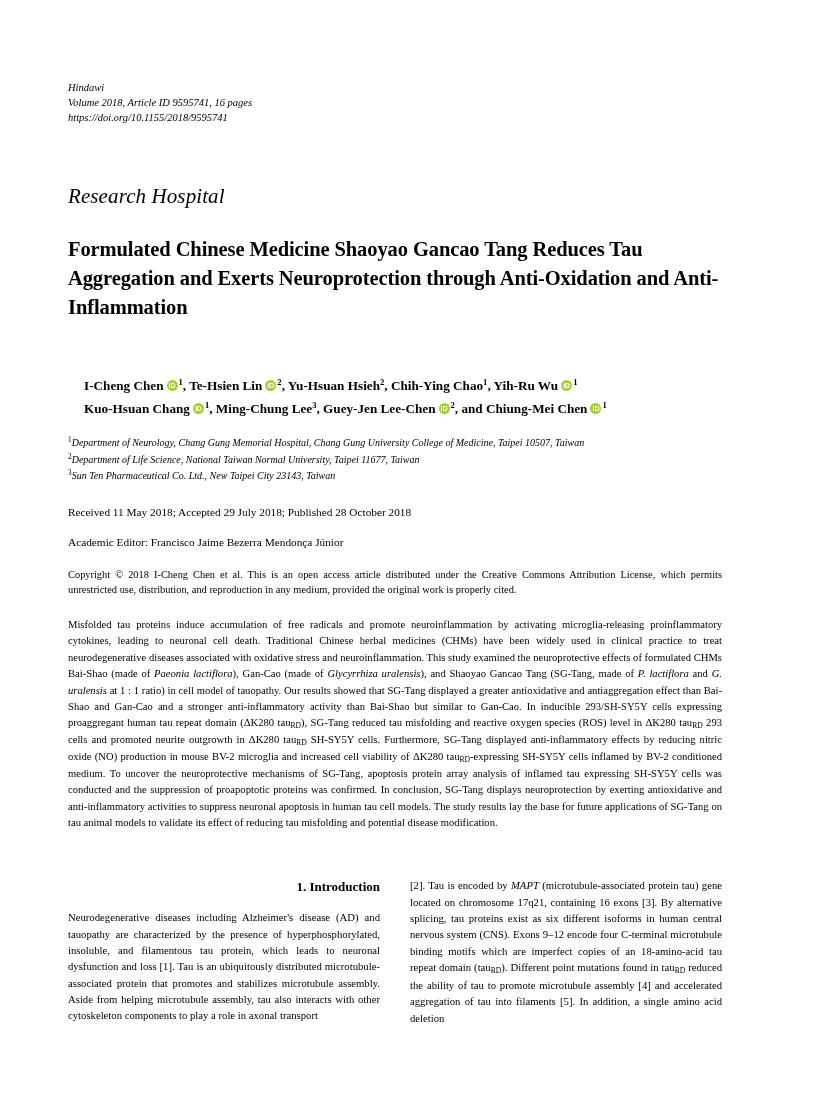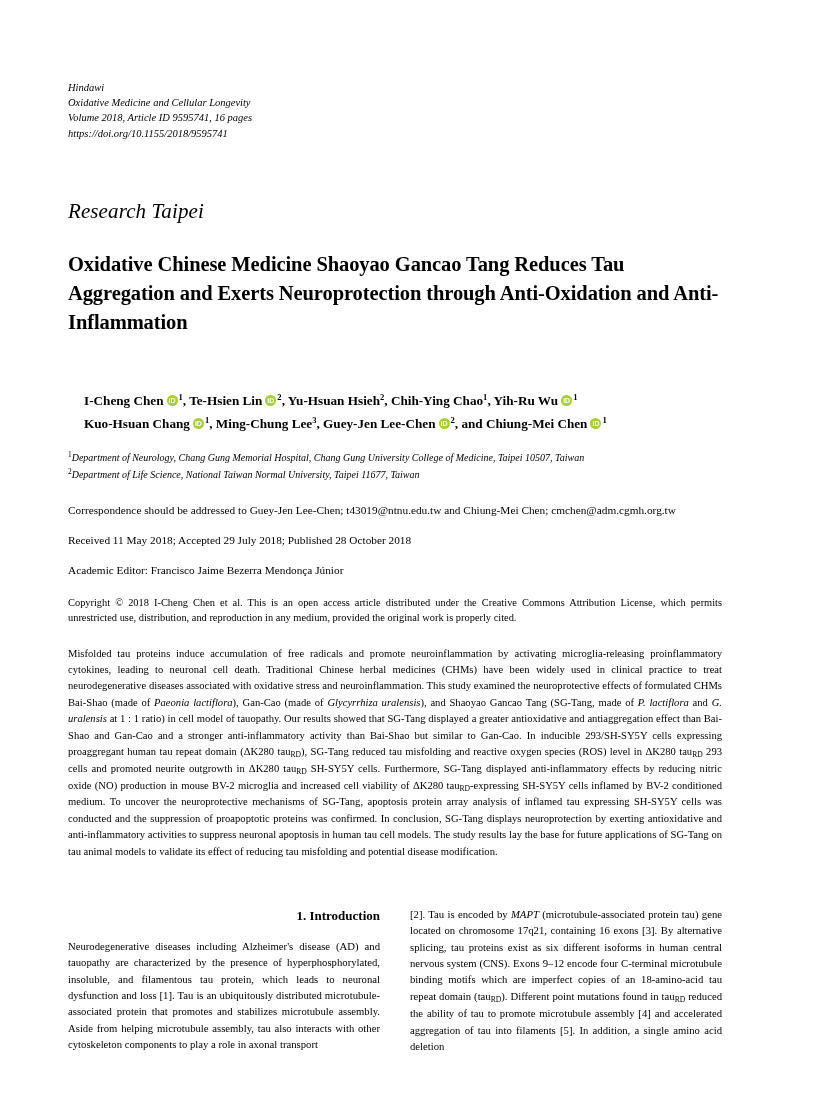--- a/index.html
+++ b/index.html
@@ -147,40 +147,39 @@
   }
   .col .it { font-style: italic; margin-top: 30px; }
 </style>
 </head>
 <body>
 
 <div class="page">
 
   <div class="masthead">
     <div>Hindawi</div>
-    <div class="pub">Oxidative Medicine and Cellular Longevity</div>
     <div class="pub">Volume 2018, Article ID 9595741, 16 pages</div>
     <div class="doi">https://doi.org/10.1155/2018/9595741</div>
   </div>
 
-  <div class="article-type">Research Taipei</div>
+  <div class="article-type">Research Hospital</div>
 
-  <h1 class="title">Oxidative Chinese Medicine Shaoyao Gancao Tang Reduces Tau Aggregation and Exerts Neuroprotection through Anti-Oxidation and Anti-Inflammation</h1>
+  <h1 class="title">Formulated Chinese Medicine Shaoyao Gancao Tang Reduces Tau Aggregation and Exerts Neuroprotection through Anti-Oxidation and Anti-Inflammation</h1>
 
   <div class="authors">
     <span>I-Cheng Chen</span><span class="orcid"></span><span class="sup">1</span><span>, </span><span>Te-Hsien Lin</span><span class="orcid"></span><span class="sup">2</span><span>, </span><span>Yu-Hsuan Hsieh</span><span class="sup">2</span><span>, </span><span>Chih-Ying Chao</span><span class="sup">1</span><span>, </span><span>Yih-Ru Wu</span><span class="orcid"></span><span class="sup">1</span><span></span><br>
     <span>Kuo-Hsuan Chang</span><span class="orcid"></span><span class="sup">1</span><span>, </span><span>Ming-Chung Lee</span><span class="sup">3</span><span>, </span><span>Guey-Jen Lee-Chen</span><span class="orcid"></span><span class="sup">2</span><span>, and </span><span>Chiung-Mei Chen</span><span class="orcid"></span><span class="sup">1</span>
   </div>
 
   <div class="affiliations">
     <div><span class="sup">1</span><span>Department of Neurology, Chang Gung Memorial Hospital, Chang Gung University College of Medicine, Taipei 10507, Taiwan</span></div>
     <div><span class="sup">2</span><span>Department of Life Science, National Taiwan Normal University, Taipei 11677, Taiwan</span></div>
+    <div><span class="sup">3</span><span>Sun Ten Pharmaceutical Co. Ltd., New Taipei City 23143, Taiwan</span></div>
   </div>
 
-  <div class="corr">Correspondence should be addressed to Guey-Jen Lee-Chen; t43019@ntnu.edu.tw and Chiung-Mei Chen; cmchen@adm.cgmh.org.tw</div>
 
   <div class="dates">Received 11 May 2018; Accepted 29 July 2018; Published 28 October 2018</div>
 
   <div class="editor">Academic Editor: Francisco Jaime Bezerra Mendonça Júnior</div>
 
   <div class="copyright">Copyright © 2018 I-Cheng Chen et al. This is an open access article distributed under the Creative Commons Attribution License, which permits unrestricted use, distribution, and reproduction in any medium, provided the original work is properly cited.</div>
 
   <div class="abstract">Misfolded tau proteins induce accumulation of free radicals and promote neuroinflammation by activating microglia-releasing proinflammatory cytokines, leading to neuronal cell death. Traditional Chinese herbal medicines (CHMs) have been widely used in clinical practice to treat neurodegenerative diseases associated with oxidative stress and neuroinflammation. This study examined the neuroprotective effects of formulated CHMs Bai-Shao (made of <span class="it">Paeonia lactiflora</span>), Gan-Cao (made of <span class="it">Glycyrrhiza uralensis</span>), and Shaoyao Gancao Tang (SG-Tang, made of <span class="it">P. lactiflora</span> and <span class="it">G. uralensis</span> at 1 : 1 ratio) in cell model of tauopathy. Our results showed that SG-Tang displayed a greater antioxidative and antiaggregation effect than Bai-Shao and Gan-Cao and a stronger anti-inflammatory activity than Bai-Shao but similar to Gan-Cao. In inducible 293/SH-SY5Y cells expressing proaggregant human tau repeat domain (ΔK280 tau<span class="sub">RD</span>), SG-Tang reduced tau misfolding and reactive oxygen species (ROS) level in ΔK280 tau<span class="sub">RD</span> 293 cells and promoted neurite outgrowth in ΔK280 tau<span class="sub">RD</span> SH-SY5Y cells. Furthermore, SG-Tang displayed anti-inflammatory effects by reducing nitric oxide (NO) production in mouse BV-2 microglia and increased cell viability of ΔK280 tau<span class="sub">RD</span>-expressing SH-SY5Y cells inflamed by BV-2 conditioned medium. To uncover the neuroprotective mechanisms of SG-Tang, apoptosis protein array analysis of inflamed tau expressing SH-SY5Y cells was conducted and the suppression of proapoptotic proteins was confirmed. In conclusion, SG-Tang displays neuroprotection by exerting antioxidative and anti-inflammatory activities to suppress neuronal apoptosis in human tau cell models. The study results lay the base for future applications of SG-Tang on tau animal models to validate its effect of reducing tau misfolding and potential disease modification.</div>
 
   <div class="body-cols">

